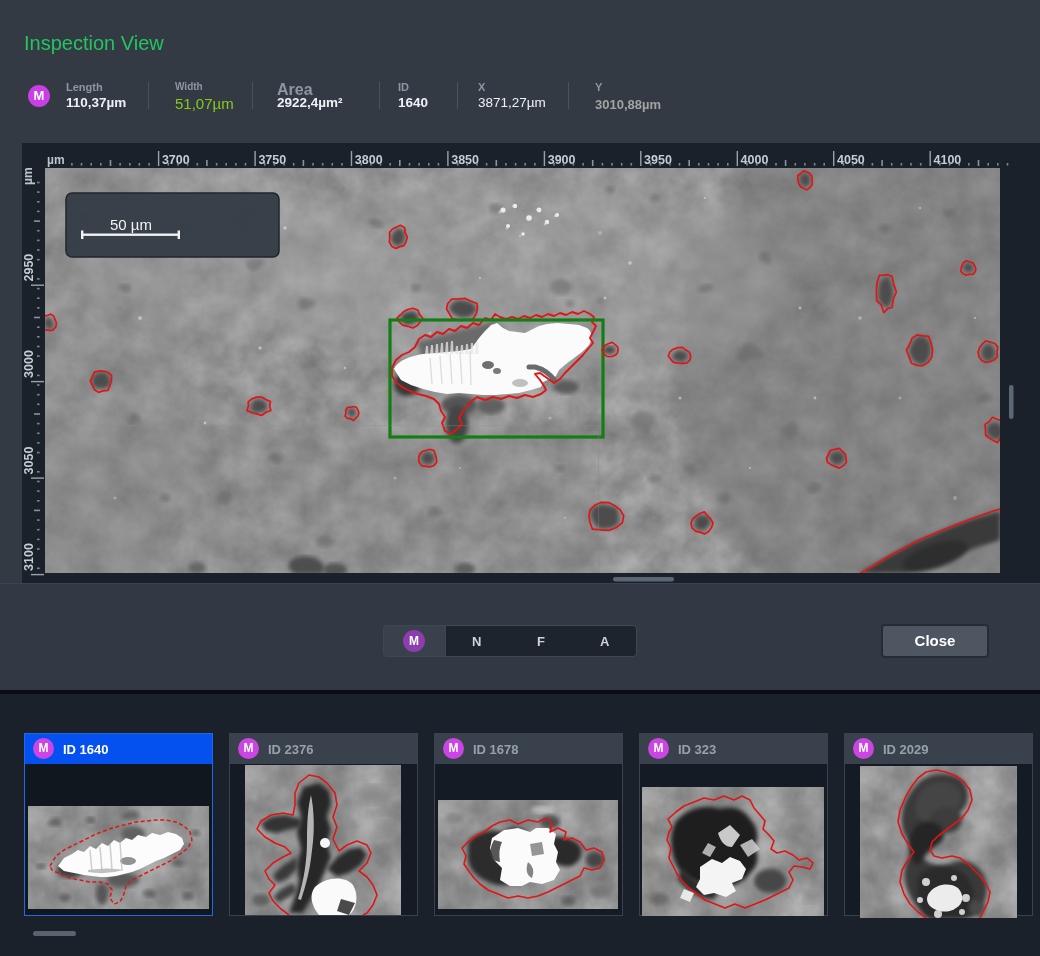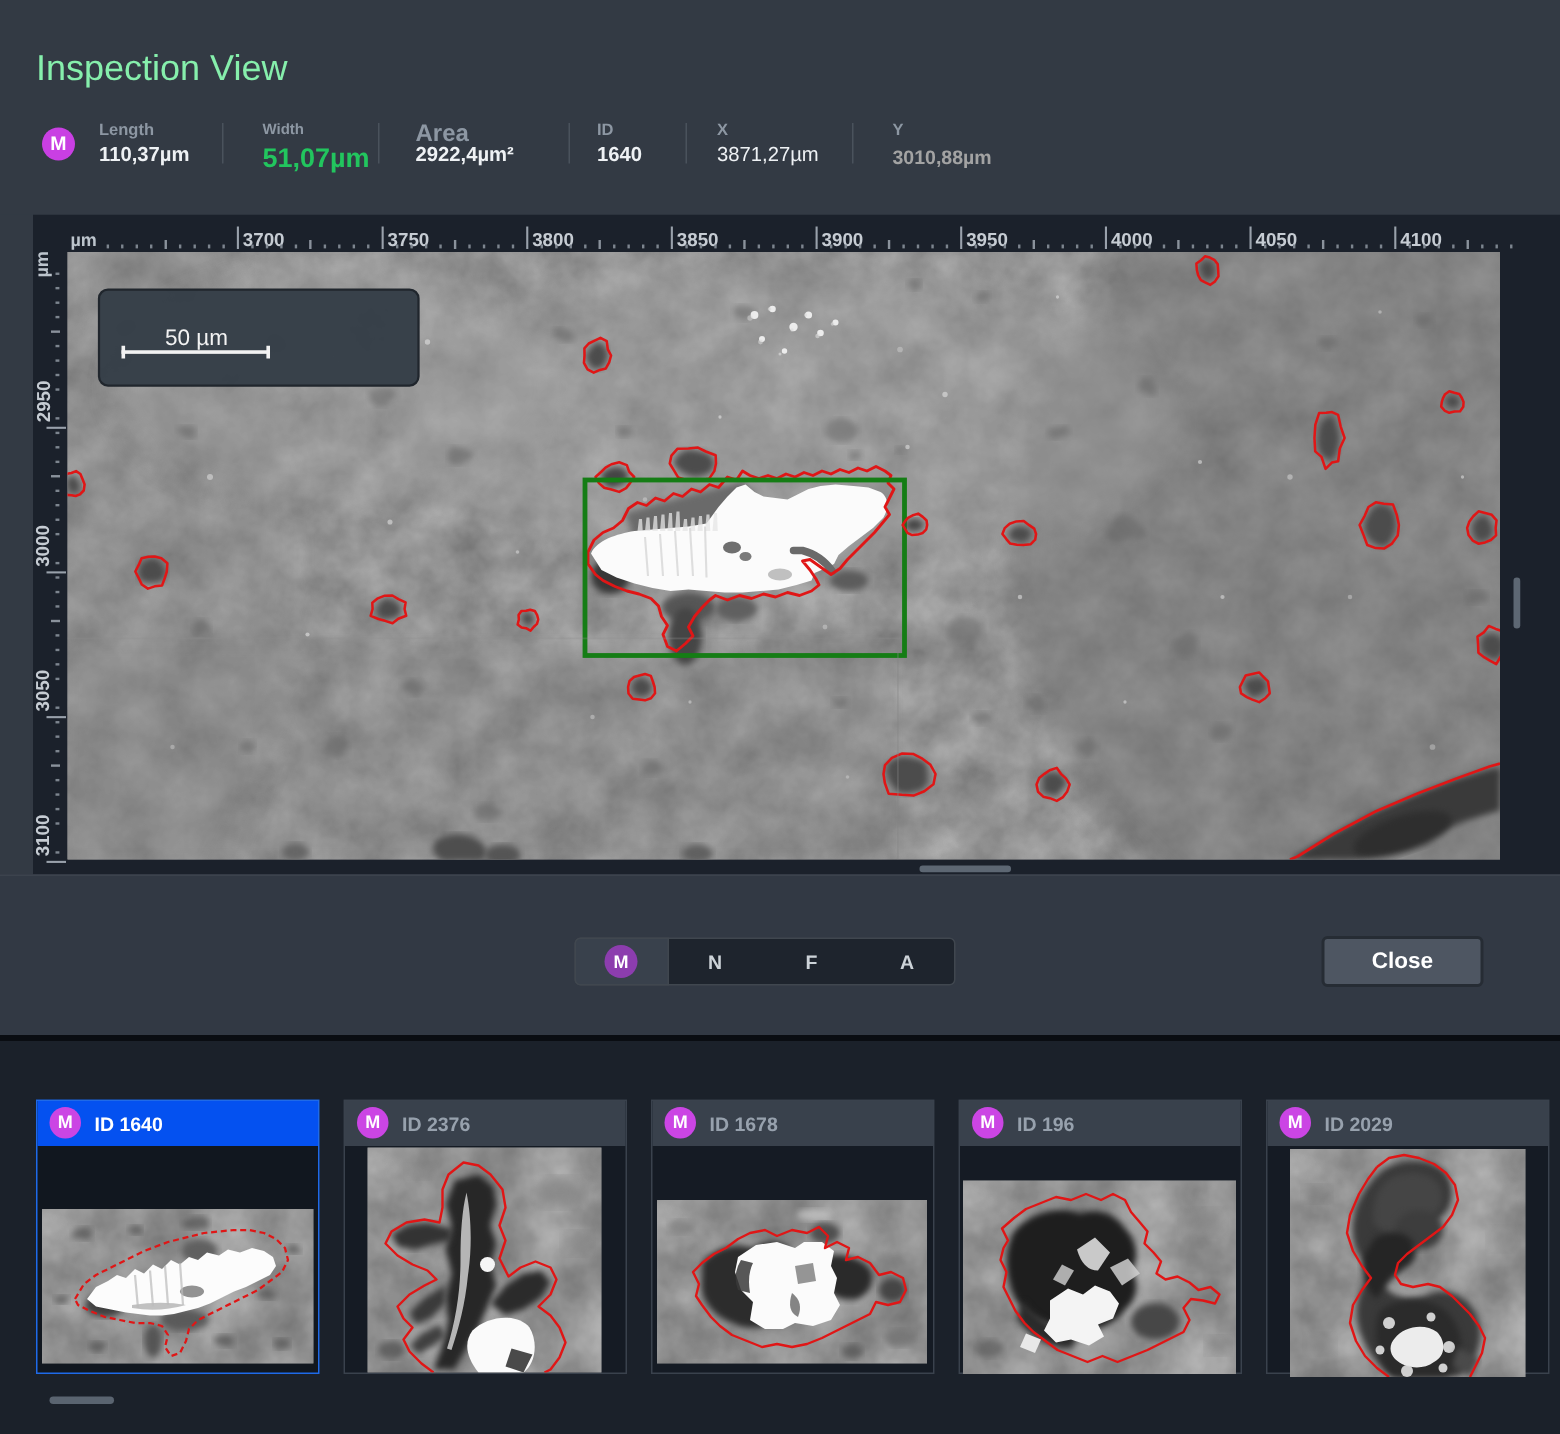--- a/index.html
+++ b/index.html
@@ -1,21 +1,21 @@
 <!DOCTYPE html>
 <html><head><meta charset="utf-8"><style>html,body{margin:0;padding:0;width:1040px;height:956px;overflow:hidden;background:#333a44;font-family:"Liberation Sans",sans-serif}*{box-sizing:border-box}</style></head><body>
 <svg width="0" height="0" style="position:absolute">
     <defs></defs>
   </svg>
-<div style="position:absolute;left:24px;top:32px;font-size:24px;color:#86efac">Inspection View</div>
+<div style="position:absolute;left:24px;top:32px;font-size:20px;color:#22c55e">Inspection View</div>
 <div style="position:absolute;left:28px;top:85px;width:22px;height:22px;border-radius:50%;background:#c93fe3;color:#fff;font-size:13px;font-weight:bold;text-align:center;line-height:22px">M</div>
 <div style="position:absolute;left:66px;top:81px;font-size:11px;font-weight:bold;color:#8d97a3">Length</div>
 <div style="position:absolute;left:66px;top:95px;font-size:13.5px;font-weight:bold;color:#eef1f4">110,37µm</div>
 <div style="position:absolute;left:175px;top:81px;font-size:10px;font-weight:bold;color:#8d97a3">Width</div>
-<div style="position:absolute;left:175px;top:95px;font-size:18px;font-weight:bold;color:#22c55e">51,07µm</div>
+<div style="position:absolute;left:175px;top:95px;font-size:15px;font-weight:normal;color:#84cc16">51,07µm</div>
 <div style="position:absolute;left:277px;top:81px;font-size:16px;font-weight:bold;color:#8d97a3">Area</div>
 <div style="position:absolute;left:277px;top:95px;font-size:13.5px;font-weight:bold;color:#eef1f4">2922,4µm²</div>
 <div style="position:absolute;left:398px;top:81px;font-size:11px;font-weight:bold;color:#8d97a3">ID</div>
 <div style="position:absolute;left:398px;top:95px;font-size:13.5px;font-weight:bold;color:#eef1f4">1640</div>
 <div style="position:absolute;left:478px;top:81px;font-size:11px;font-weight:bold;color:#8d97a3">X</div>
 <div style="position:absolute;left:478px;top:95px;font-size:13.5px;font-weight:normal;color:#eef1f4">3871,27µm</div>
 <div style="position:absolute;left:595px;top:81px;font-size:11px;font-weight:bold;color:#8d97a3">Y</div>
 <div style="position:absolute;left:595px;top:97px;font-size:13px;font-weight:bold;color:#a3a3a3">3010,88µm</div>
 <div style="position:absolute;left:148px;top:82px;width:1px;height:27px;background:#4a525c"></div>
 <div style="position:absolute;left:252px;top:82px;width:1px;height:27px;background:#4a525c"></div>
@@ -374,21 +374,21 @@
 <div style="position:absolute;left:230px;top:734px;width:187px;height:30px;background:#39414c"></div>
 <div style="position:absolute;left:238px;top:738px;width:21px;height:21px;border-radius:50%;background:#cb45e4;color:#fff;font-size:12px;font-weight:bold;text-align:center;line-height:21px">M</div>
 <div style="position:absolute;left:268px;top:742px;font-size:13px;font-weight:bold;color:#97a1ad">ID 2376</div>
 <div style="position:absolute;left:434px;top:733px;width:189px;height:183px;background:#151b24;border:1px solid #3a424d;box-sizing:border-box"></div>
 <div style="position:absolute;left:435px;top:734px;width:187px;height:30px;background:#39414c"></div>
 <div style="position:absolute;left:443px;top:738px;width:21px;height:21px;border-radius:50%;background:#cb45e4;color:#fff;font-size:12px;font-weight:bold;text-align:center;line-height:21px">M</div>
 <div style="position:absolute;left:473px;top:742px;font-size:13px;font-weight:bold;color:#97a1ad">ID 1678</div>
 <div style="position:absolute;left:639px;top:733px;width:189px;height:183px;background:#151b24;border:1px solid #3a424d;box-sizing:border-box"></div>
 <div style="position:absolute;left:640px;top:734px;width:187px;height:30px;background:#39414c"></div>
 <div style="position:absolute;left:648px;top:738px;width:21px;height:21px;border-radius:50%;background:#cb45e4;color:#fff;font-size:12px;font-weight:bold;text-align:center;line-height:21px">M</div>
-<div style="position:absolute;left:678px;top:742px;font-size:13px;font-weight:bold;color:#97a1ad">ID 196</div>
+<div style="position:absolute;left:678px;top:742px;font-size:13px;font-weight:bold;color:#97a1ad">ID 323</div>
 <div style="position:absolute;left:844px;top:733px;width:189px;height:183px;background:#151b24;border:1px solid #3a424d;box-sizing:border-box"></div>
 <div style="position:absolute;left:845px;top:734px;width:187px;height:30px;background:#39414c"></div>
 <div style="position:absolute;left:853px;top:738px;width:21px;height:21px;border-radius:50%;background:#cb45e4;color:#fff;font-size:12px;font-weight:bold;text-align:center;line-height:21px">M</div>
 <div style="position:absolute;left:883px;top:742px;font-size:13px;font-weight:bold;color:#97a1ad">ID 2029</div>
 <svg width="181" height="103" viewBox="0 0 181 103" style="position:absolute;left:28px;top:806px">
     <rect width="181" height="103" fill="#999"></rect>
     <rect width="181" height="103" filter="url(#tex2)" opacity="0.85"></rect>
     <path d="M33.8,16.0 Q33.8,16.0 33.4,17.3 Q33.0,18.6 31.3,20.1 Q29.6,21.5 27.2,20.5 Q24.9,19.4 21.9,18.7 Q18.9,18.1 20.2,16.3 Q21.5,14.5 23.4,13.7 Q25.2,12.9 27.3,12.1 Q29.3,11.3 31.1,12.3 Q32.9,13.4 33.4,14.7 Z" fill="#555" opacity="0.75" filter="url(#b2)"></path>
     <path d="M111.4,10.0 Q111.4,10.0 111.1,11.4 Q110.9,12.9 108.0,13.2 Q105.2,13.5 102.4,13.6 Q99.7,13.8 96.4,12.9 Q93.2,12.0 93.3,10.0 Q93.5,8.1 96.3,6.9 Q99.1,5.7 102.5,5.0 Q106.0,4.3 108.7,5.6 Q111.4,6.9 111.4,8.4 Z" fill="#555" opacity="0.75" filter="url(#b2)"></path>
     <path d="M156.9,57.0 Q156.9,57.0 156.0,58.4 Q155.0,59.8 153.0,60.3 Q151.0,60.7 149.3,60.3 Q147.5,59.8 145.7,59.2 Q143.8,58.5 143.3,56.9 Q142.8,55.2 145.0,54.5 Q147.1,53.7 149.2,53.0 Q151.3,52.2 152.3,53.7 Q153.3,55.1 155.1,56.1 Z" fill="#555" opacity="0.75" filter="url(#b2)"></path>

